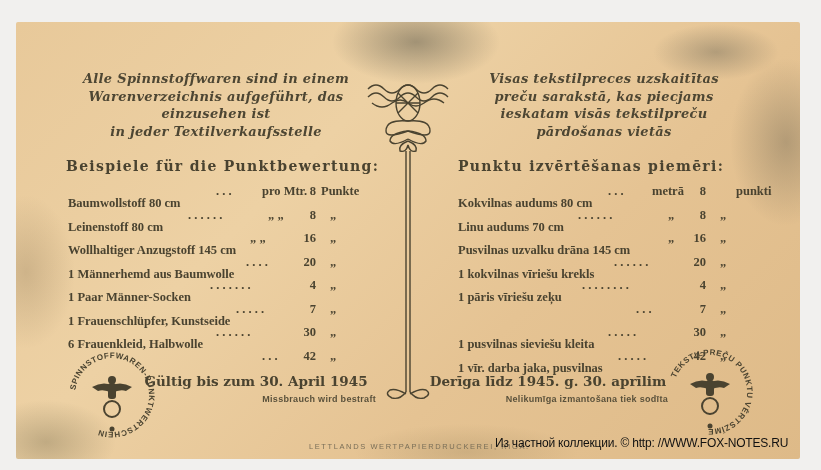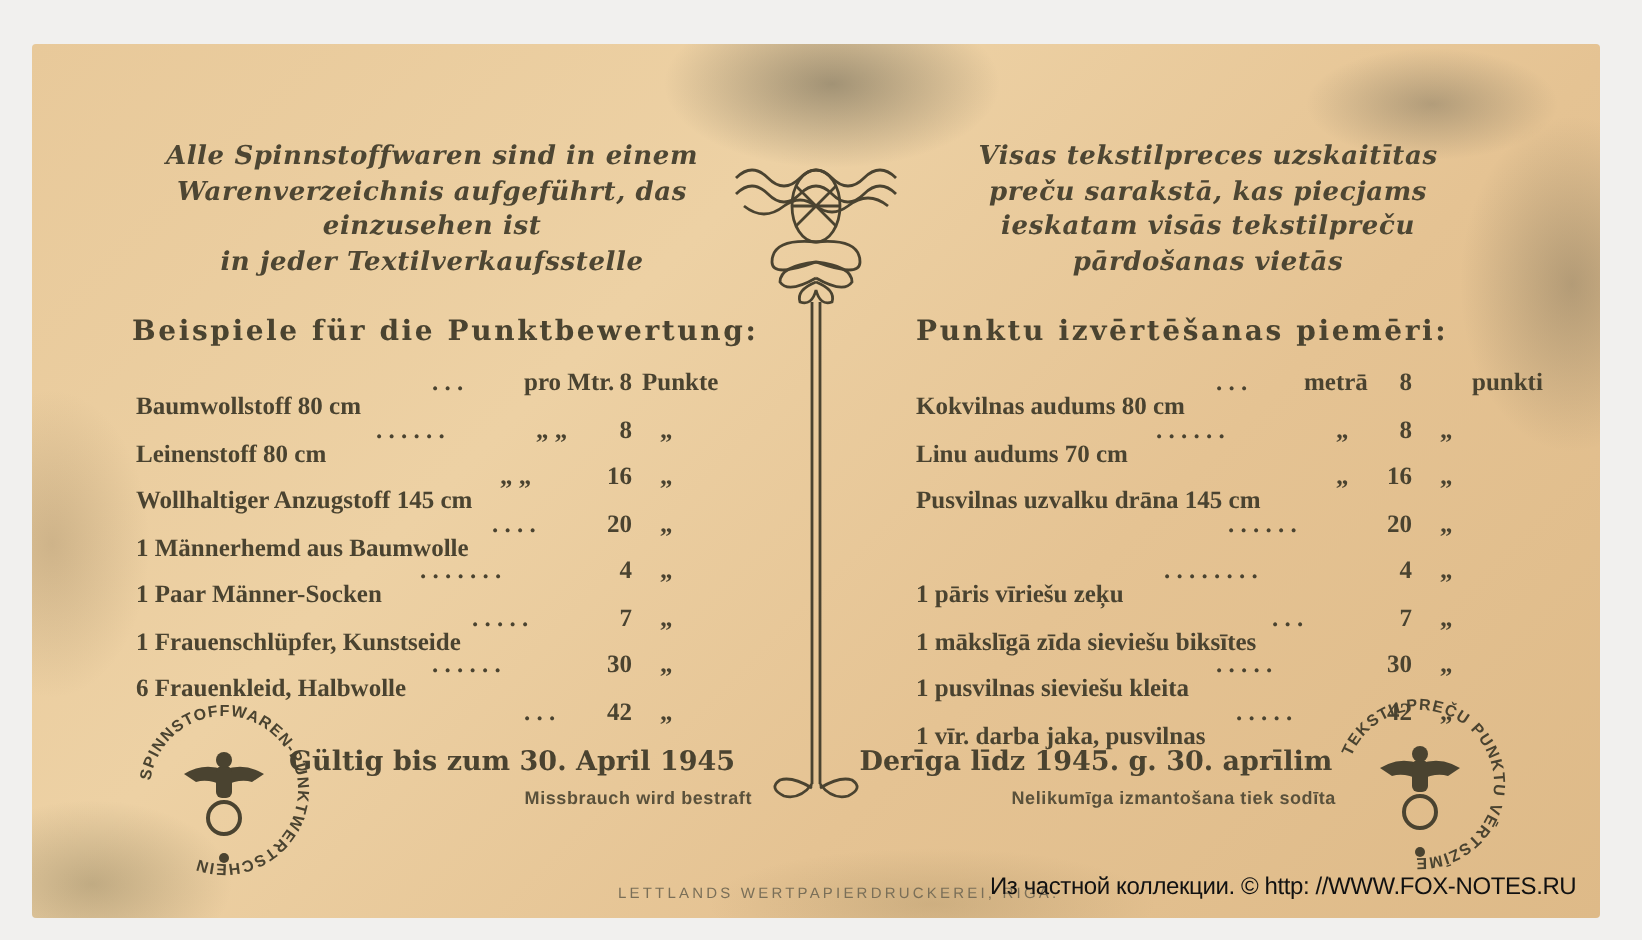--- a/index.html
+++ b/index.html
@@ -145,32 +145,32 @@
       <span class="pts" style="left:222px;">8</span>
       <span class="suffix" style="left:262px;">„</span>
     </div>
     <div class="row">
       <span class="label">Pusvilnas uzvalku drāna 145 cm</span>
       <span class="unit" style="left:210px;">„</span>
       <span class="pts" style="left:222px;">16</span>
       <span class="suffix" style="left:262px;">„</span>
     </div>
     <div class="row">
+      <span class="label">1 kokvilnas vīriešu krekls</span>
       <span class="suffix" style="left:156px;">. . . . . .</span>
       <span class="pts" style="left:222px;">20</span>
       <span class="suffix" style="left:262px;">„</span>
     </div>
     <div class="row">
       <span class="label">1 pāris vīriešu zeķu</span>
       <span class="suffix" style="left:124px;">. . . . . . . .</span>
       <span class="pts" style="left:222px;">4</span>
       <span class="suffix" style="left:262px;">„</span>
     </div>
     <div class="row">
-      <span class="label">1 mākslīgā zīda sieviešu biksītes</span>
       <span class="suffix" style="left:178px;">. . .</span>
       <span class="pts" style="left:222px;">7</span>
       <span class="suffix" style="left:262px;">„</span>
     </div>
     <div class="row">
       <span class="label">1 pusvilnas sieviešu kleita</span>
       <span class="suffix" style="left:150px;">. . . . .</span>
       <span class="pts" style="left:222px;">30</span>
       <span class="suffix" style="left:262px;">„</span>
     </div>

